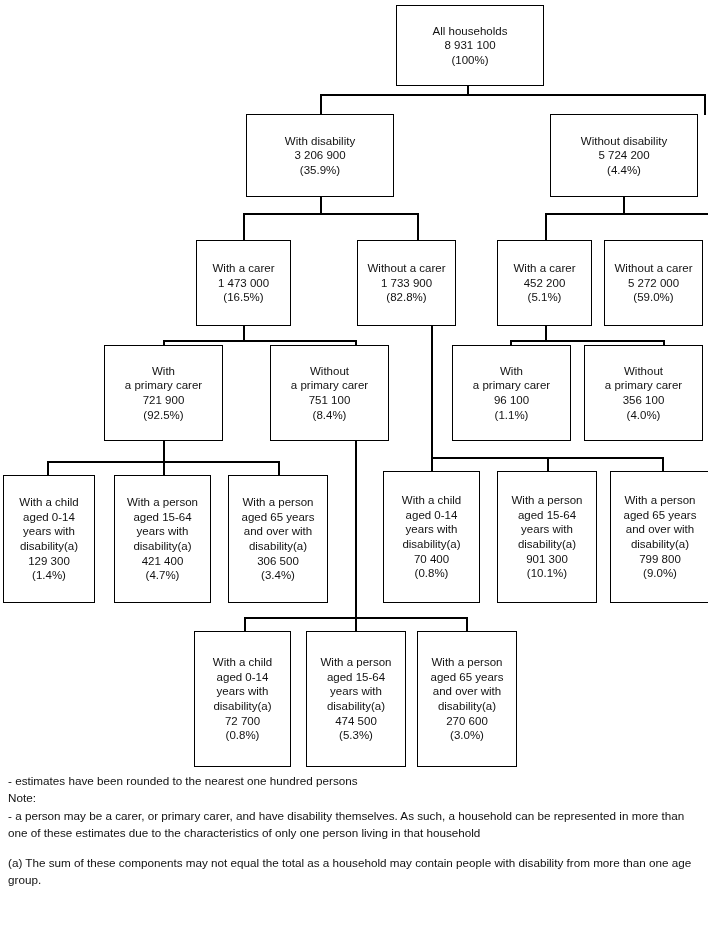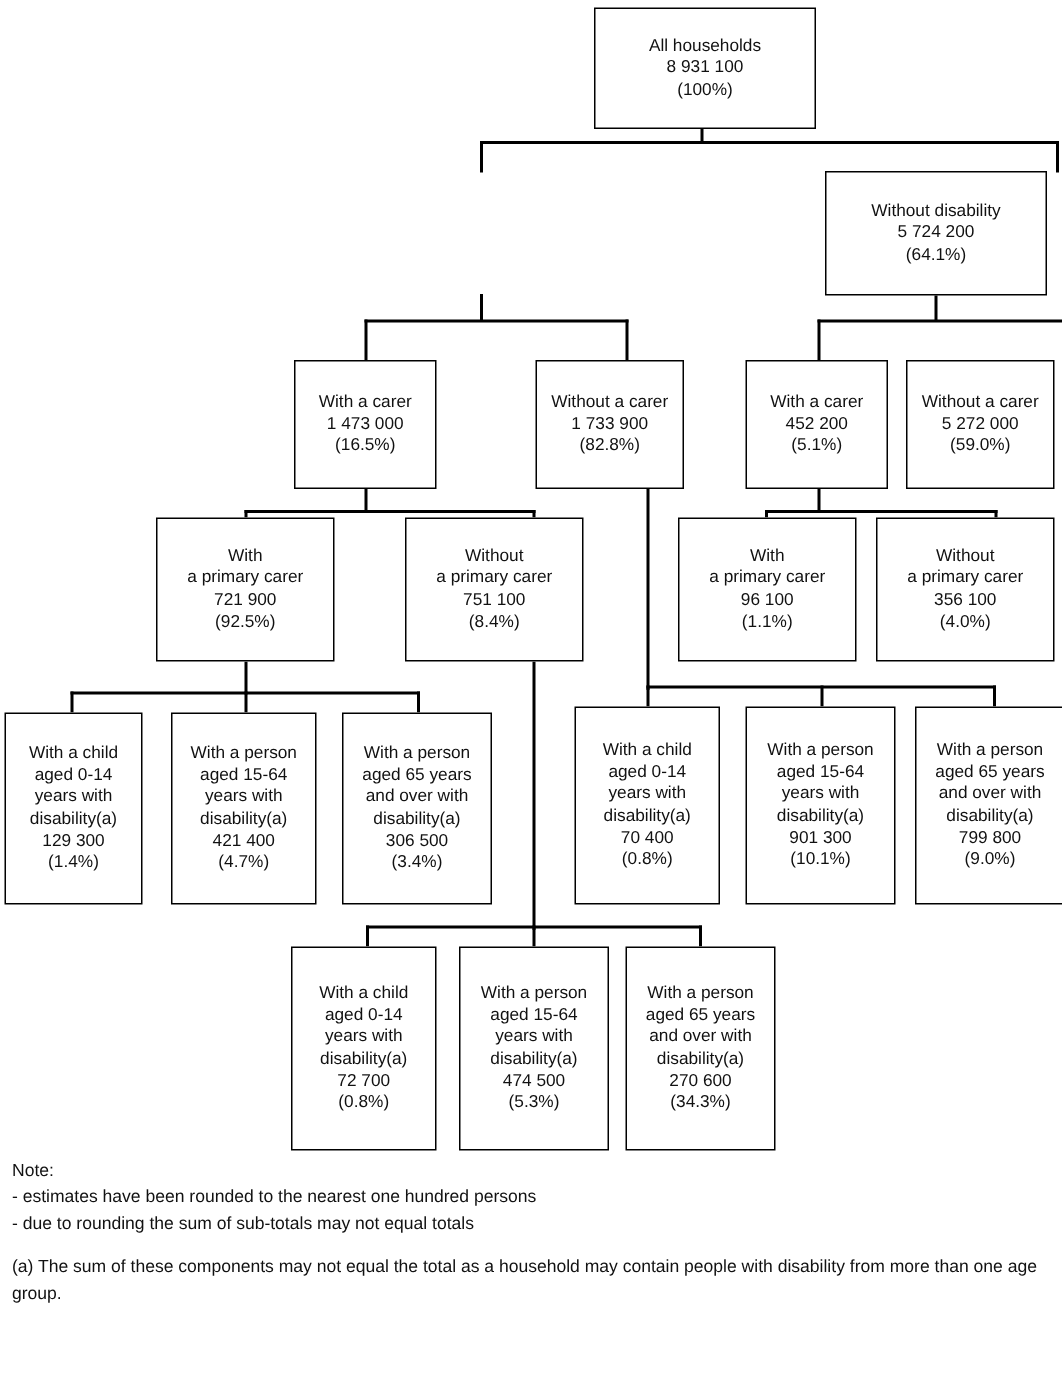--- a/index.html
+++ b/index.html
@@ -102,25 +102,30 @@
   <div class="connector v-line" style="left:244px; top:617px; height:14px;"></div>
   <div class="connector v-line" style="left:355px; top:617px; height:14px;"></div>
   <div class="connector v-line" style="left:466px; top:617px; height:14px;"></div>
 
   <div class="node" style="left:396px; top:5px; width:148px; height:81px;">
     <span class="ln">All households</span>
     <span class="ln">8 931 100</span>
     <span class="ln">(100%)</span>
   </div>
 
+  <div class="node" style="left:246px; top:114px; width:148px; height:83px;">
+    <span class="ln">With disability</span>
+    <span class="ln">3 206 900</span>
+    <span class="ln">(35.9%)</span>
+  </div>
 
   <div class="node" style="left:550px; top:114px; width:148px; height:83px;">
     <span class="ln">Without disability</span>
     <span class="ln">5 724 200</span>
-    <span class="ln">(64.1%)</span>
+    <span class="ln">(4.4%)</span>
   </div>
 
   <div class="node" style="left:196px; top:240px; width:95px; height:86px;">
     <span class="ln">With a carer</span>
     <span class="ln">1 473 000</span>
     <span class="ln">(16.5%)</span>
   </div>
 
   <div class="node" style="left:357px; top:240px; width:99px; height:86px;">
     <span class="ln">Without a carer</span>
@@ -239,24 +244,24 @@
     <span class="ln">474 500</span>
     <span class="ln">(5.3%)</span>
   </div>
 
   <div class="node" style="left:417px; top:631px; width:100px; height:136px;">
     <span class="ln">With a person</span>
     <span class="ln">aged 65 years</span>
     <span class="ln">and over with</span>
     <span class="ln">disability(a)</span>
     <span class="ln">270 600</span>
-    <span class="ln">(34.3%)</span>
+    <span class="ln">(3.0%)</span>
   </div>
 
 </div>
 
 <div id="notes">
+  <div class="note-line">- estimates have been rounded to the nearest one hundred persons</div>
   <div class="note-line">Note:</div>
-  <div class="note-line">- estimates have been rounded to the nearest one hundred persons</div>
-  <div class="note-line">- due to rounding the sum of sub-totals may not equal totals</div>
+  <div class="note-line">- a person may be a carer, or primary carer, and have disability themselves. As such, a household can be represented in more than one of these estimates due to the characteristics of only one person living in that household</div>
   <div class="gap"></div>
   <div class="note-line">(a) The sum of these components may not equal the total as a household may contain people with disability from more than one age group.</div>
 </div>
 
 </body></html>

